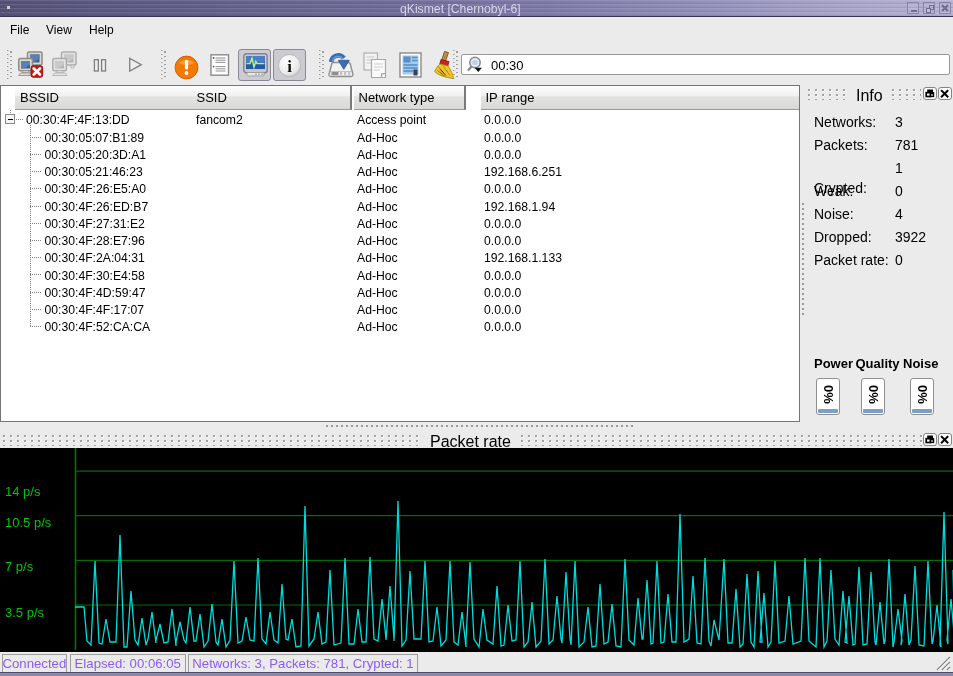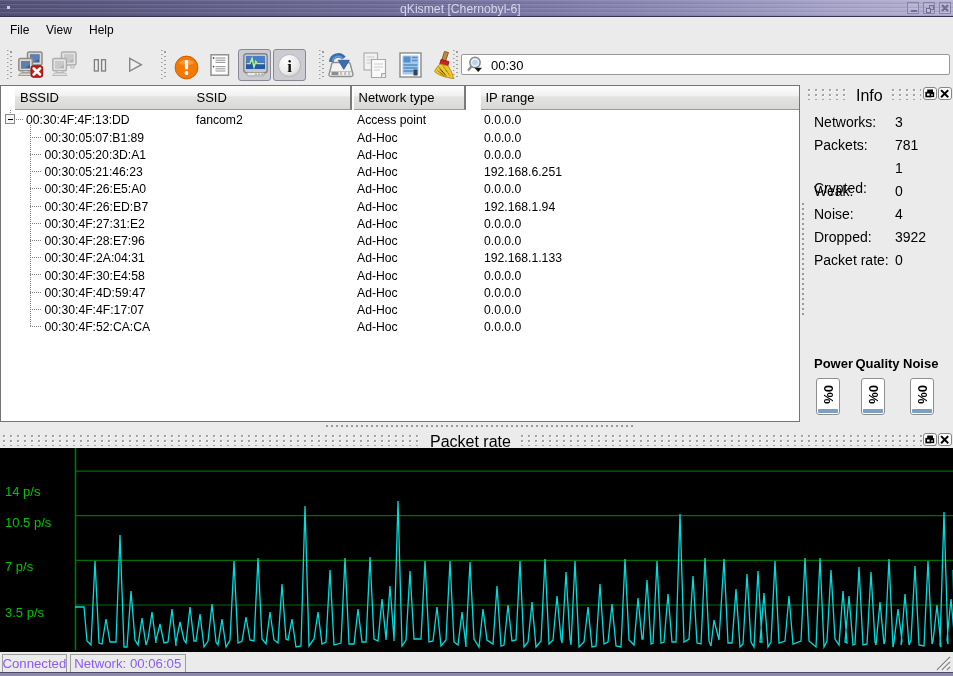--- a/index.html
+++ b/index.html
@@ -373,21 +373,22 @@
 <polyline points="75,607 84,607 87,641 91,645 95,561 99,643 102,644 106,619 110,642 116,642 120,535 124,647 127,647 131,591 135,640 138,645 142,618 146,645 148,639 152,612 156,643 156,640 160,624 164,643 168,642 172,609 176,646 176,642 180,622 184,640 186,643 190,607 194,641 196,641 200,614 204,647 208,641 212,604 216,642 218,645 222,619 226,647 230,640 234,561 238,643 242,641 246,617 250,640 254,641 258,558 262,639 266,644 270,612 274,640 278,643 282,584 286,639 288,640 292,619 296,647 301,646 305,506 309,646 314,639 318,612 322,644 326,642 330,570 334,645 341,643 345,558 349,644 354,644 358,609 362,642 366,642 370,557 374,639 378,641 382,599 386,639 386,640 390,586 394,639 394,641 398,501 402,646 406,640 410,571 414,639 421,639 425,561 429,642 433,641 437,607 441,646 446,640 450,561 454,642 458,645 462,612 466,647 466,640 470,562 474,639 479,647 483,609 487,640 493,644 497,586 501,646 504,645 508,605 512,641 516,640 520,561 524,647 528,642 532,602 536,647 541,641 545,559 549,644 553,640 557,596 561,639 562,643 566,572 570,639 571,645 575,561 579,647 584,642 588,607 592,647 596,646 600,584 604,644 608,642 612,604 616,646 621,647 625,559 629,640 634,645 638,598 642,639 643,639 647,580 651,644 653,643 657,561 661,643 664,642 668,594 672,642 676,642 680,514 684,642 689,639 693,576 697,643 701,644 705,558 709,641 711,646 714,620 719,640 724,559 728,643 732,643 736,589 740,647 743,644 747,574 751,642 754,647 758,571 762,642 760,642 764,593 768,647 771,642 775,561 779,643 785,641 789,596 793,644 801,641 805,558 809,641 816,647 820,558 824,647 827,641 831,570 835,639 839,645 843,591 847,643 845,642 849,596 853,645 855,644 859,567 863,645 867,644 871,572 875,642 876,645 880,602 884,644 885,641 889,559 893,647 894,642 898,609 902,641 901,645 905,594 909,645 911,640 915,566 919,645 924,646 928,561 932,644 933,641 937,605 941,647 940,645 944,512 948,644 947,640 951,599 955,644 953,570" fill="none" stroke="#00dcdc" stroke-width="1.3"></polyline>
 </svg>
   </div>
 <div class="glabel" style="top:484px;">14 p/s</div>
 <div class="glabel" style="top:514.5px;">10.5 p/s</div>
 <div class="glabel" style="top:559px;">7 p/s</div>
 <div class="glabel" style="top:604.5px;">3.5 p/s</div>
 
 <div class="abs" id="statusbar">
   <div class="sbox" style="left:1.5px;width:65.5px;">Connected</div>
-  <div class="sbox" style="left:70px;width:115.5px;">Network: 00:06:05</div>
+  <div class="sbox" style="left:70px;width:115.5px;">Elapsed: 00:06:05</div>
+  <div class="sbox" style="left:188px;width:230px;">Networks: 3, Packets: 781, Crypted: 1</div>
   <svg style="position:absolute;right:2px;top:2px;" width="17" height="17" viewBox="0 0 17 17">
     <g stroke="#8a8a8a" stroke-width="1.5">
         <path d="M16 3 L3 16"></path>
         <path d="M16 8 L8 16"></path>
         <path d="M16 13 L13 16"></path>
       </g>
     <g stroke="#fdfdfd" stroke-width="1">
         <path d="M16 4.5 L4.5 16"></path>
         <path d="M16 9.5 L9.5 16"></path>
         <path d="M16 14.5 L14.5 16"></path>

